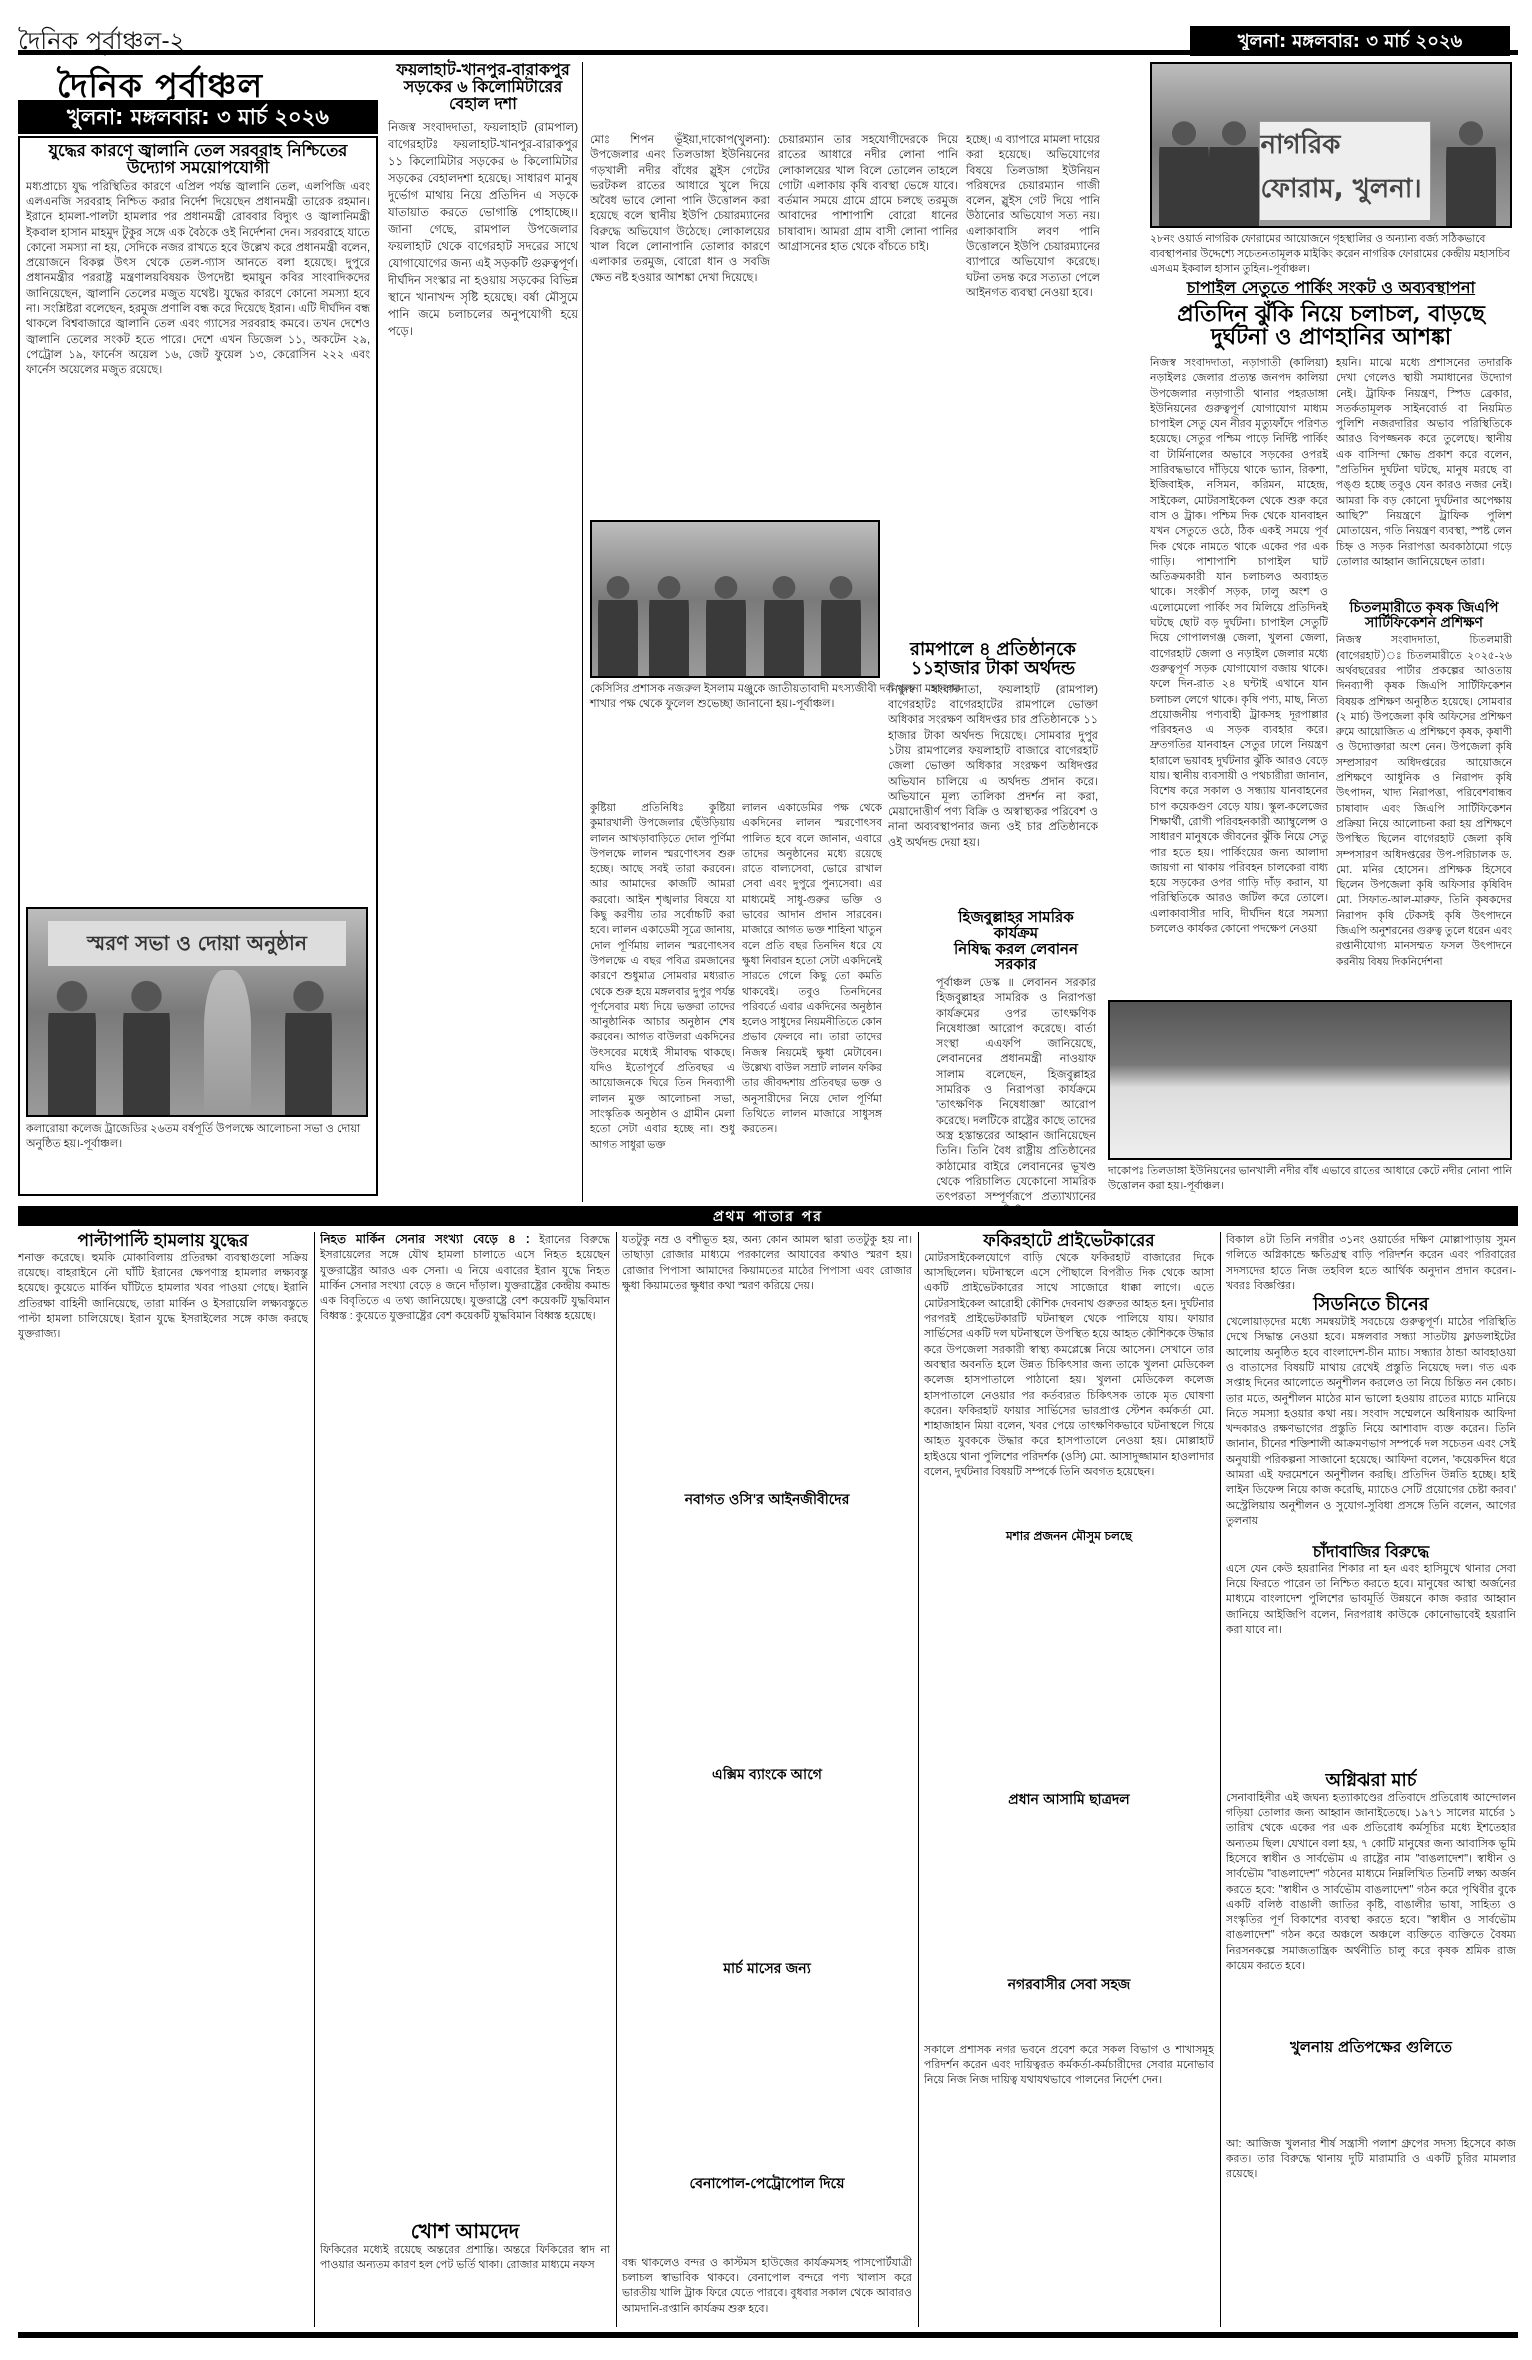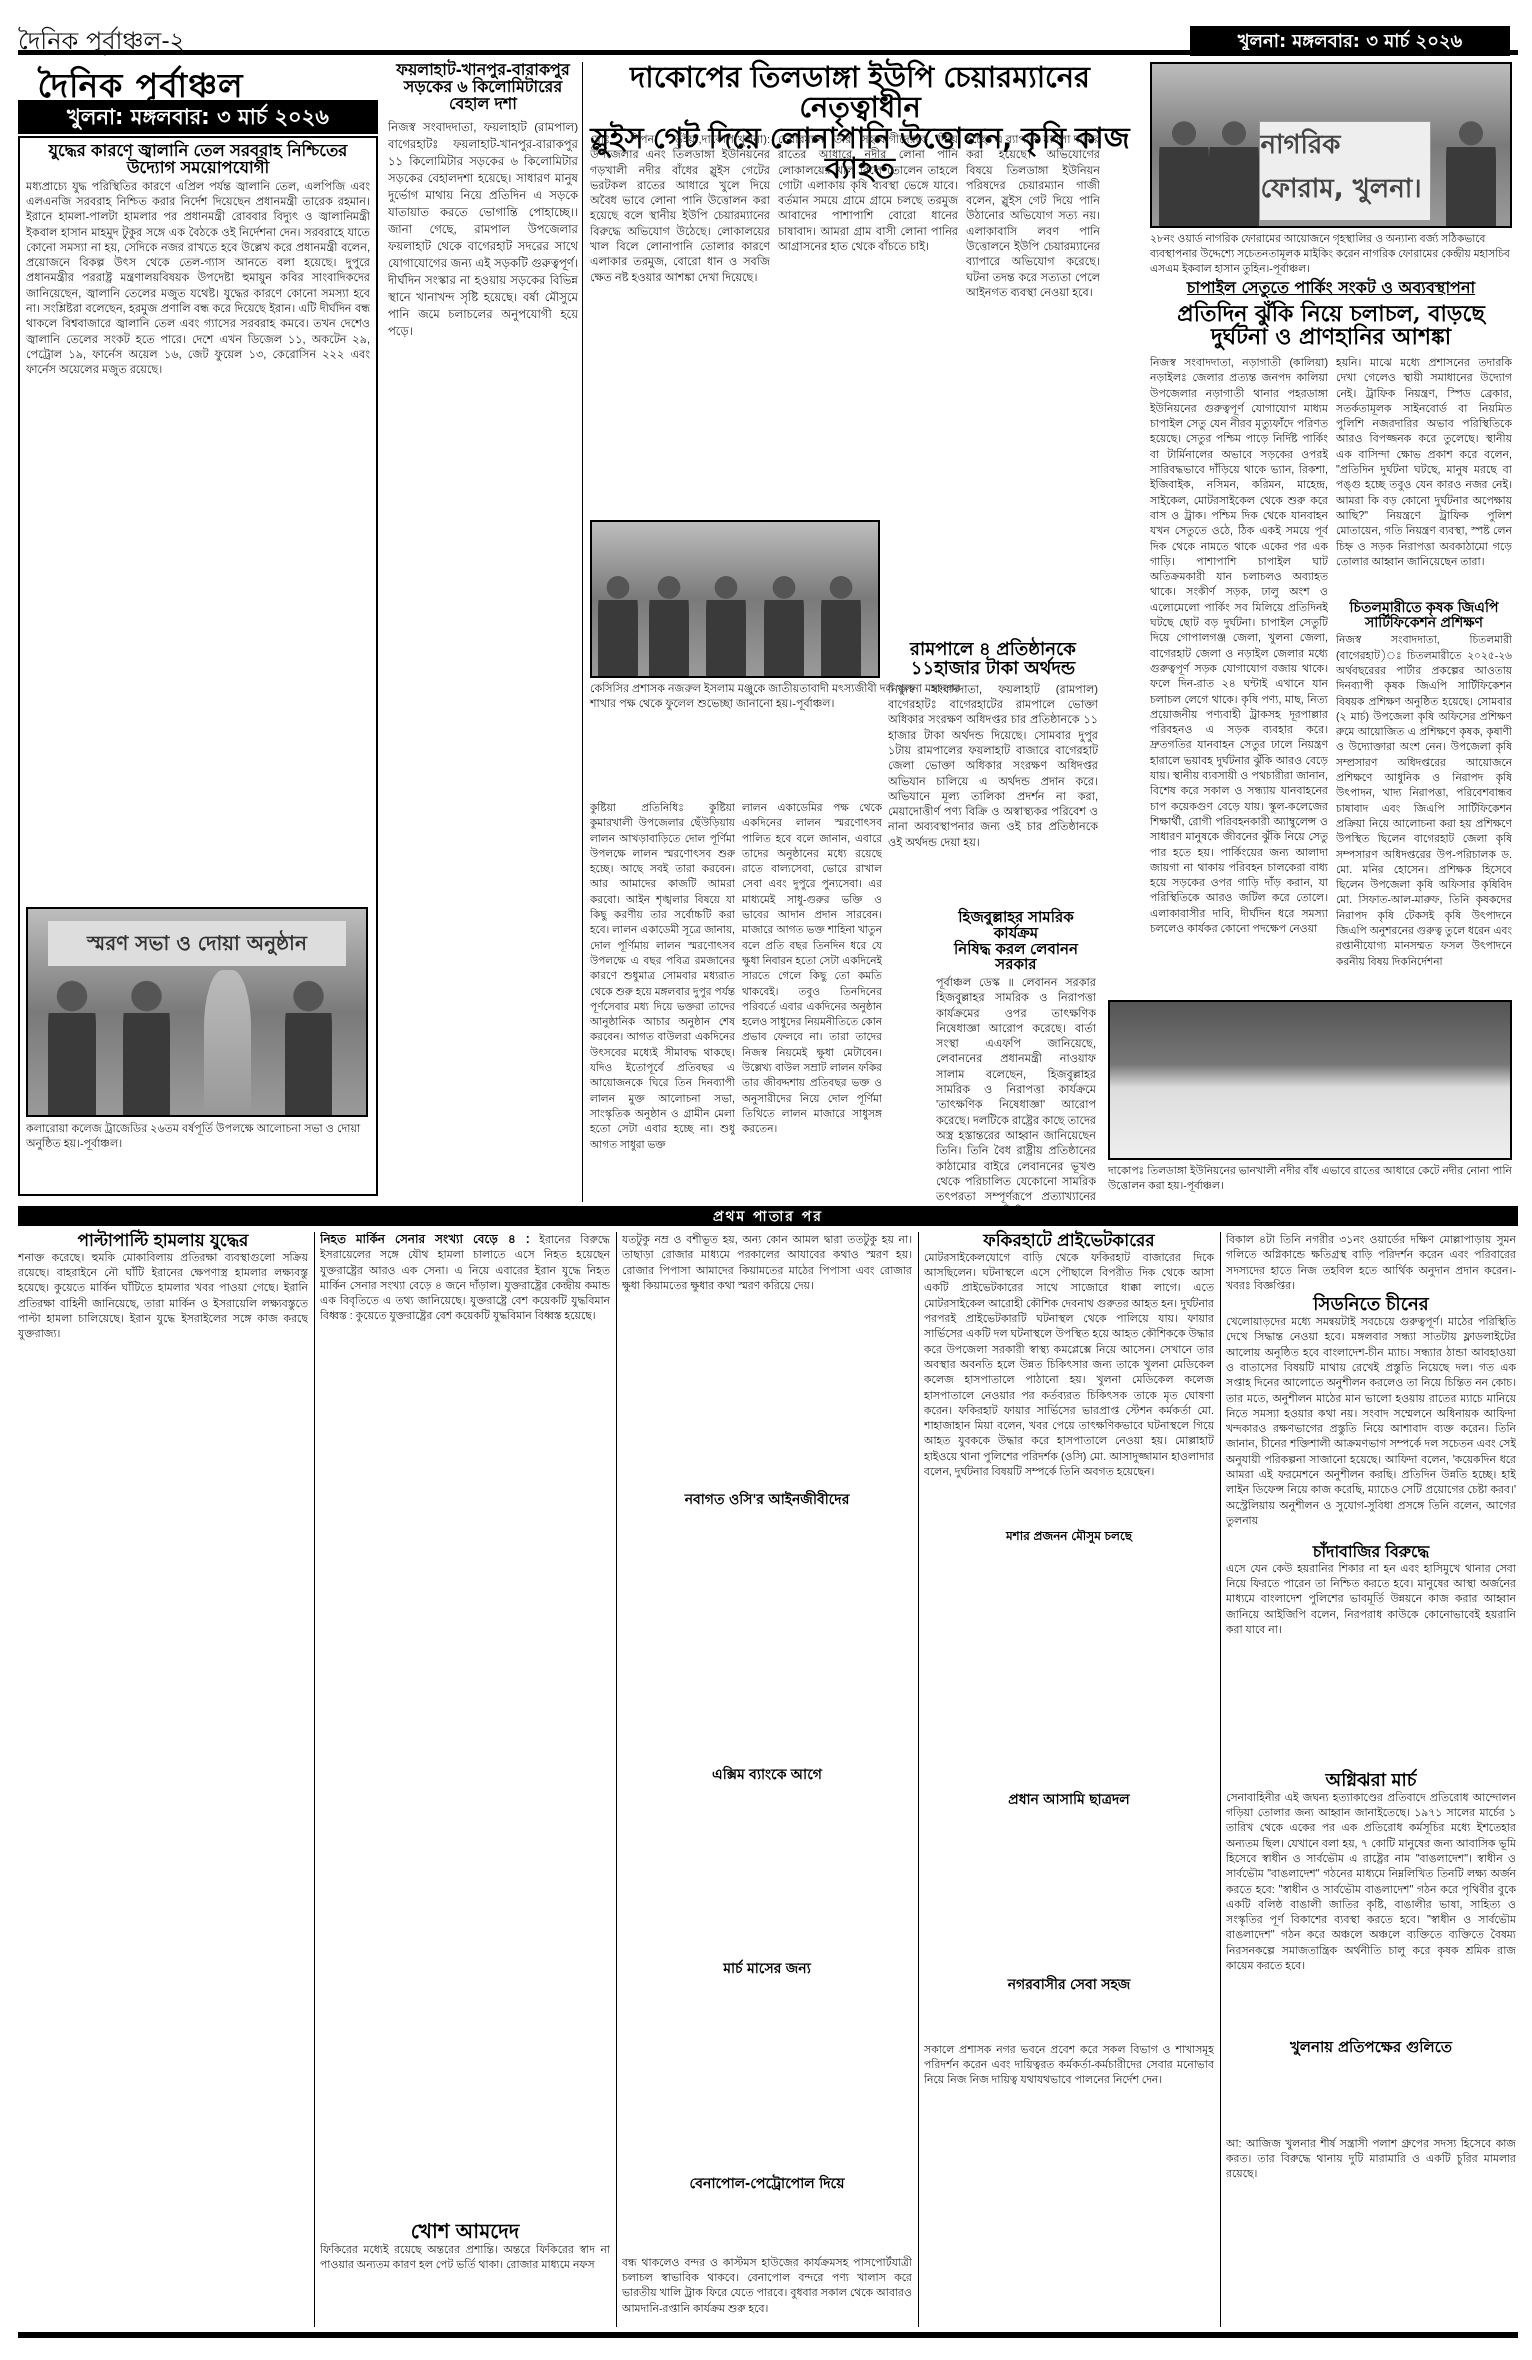--- a/index.html
+++ b/index.html
@@ -2,21 +2,21 @@
 <html><head>
 <meta charset="utf-8">
 <style>
 *{box-sizing:border-box;margin:0;padding:0}
 html,body{width:1532px;height:2360px;background:#fff;color:#111;font-family:"DejaVu Sans","Liberation Sans",sans-serif;overflow:hidden}
 .page{position:relative;width:1532px;height:2360px}
 .abs{position:absolute}
 .runhead{left:18px;top:22px;font-size:24px;color:#111;font-family:"DejaVu Serif",serif}
 .topbar{left:18px;top:50px;width:1500px;height:5px;background:#000}
 .datebox-r{left:1190px;top:26px;width:320px;height:30px;background:#000;color:#fff;font-size:18px;font-weight:bold;text-align:center;line-height:30px}
-.masthead{left:18px;top:60px;width:245px;height:36px;font-family:"DejaVu Serif",serif;font-weight:bold;font-size:33px;letter-spacing:1px;color:#000;text-align:center}
+.masthead{left:18px;top:60px;width:245px;height:36px;font-family:"DejaVu Serif",serif;font-weight:bold;font-size:33px;letter-spacing:1px;color:#000;text-align:right}
 .datebox-l{left:18px;top:100px;width:360px;height:34px;background:#000;color:#fff;font-size:21px;font-weight:bold;text-align:center;line-height:34px}
 .boxed{border:2px solid #000}
 .h1{font-family:"DejaVu Sans Condensed","DejaVu Sans",sans-serif;font-weight:bold;color:#000;line-height:1.05;text-align:center}
 .body{font-size:11.2px;line-height:15.3px;text-align:justify;color:#222;overflow:hidden;font-family:"Liberation Sans",sans-serif}
 .cap{font-size:11px;line-height:15px;color:#222;font-family:"Liberation Sans",sans-serif}
 .photo{background:linear-gradient(180deg,#bdbdbd,#7a7a7a 50%,#9a9a9a);border:2px solid #000;overflow:hidden}
 .photo .ppl{position:absolute;bottom:0;width:14%;height:70%;background:radial-gradient(circle at 50% 18%,#555 0 12%,transparent 13%),linear-gradient(180deg,transparent 30%,#3a3a3a 30%);border-radius:40% 40% 0 0}
 .banner{position:absolute;left:30%;top:35%;width:48%;height:62%;background:#eee;border:1px solid #999;display:flex;align-items:flex-end;justify-content:center;font-size:26px;font-weight:bold;color:#444;padding-bottom:8px}
 .section-bar{left:18px;top:1206px;width:1500px;height:20px;background:#000;color:#fff;text-align:center;font-weight:bold;font-size:14px;line-height:20px;letter-spacing:2px}
 .kicker{font-weight:bold;font-size:16px;text-align:center;text-decoration:underline;color:#000}
@@ -48,24 +48,20 @@
     </div>
     <div class="cap" style="margin-top:4px">কলারোয়া কলেজ ট্রাজেডির ২৬তম বর্ষপূর্তি উপলক্ষে আলোচনা সভা ও দোয়া অনুষ্ঠিত হয়।-পূর্বাঞ্চল।</div>
   </div>
 
   <div class="abs" style="left:388px;top:62px;width:190px;height:1140px">
     <div class="h1" style="font-size:16px">ফয়লাহাট-খানপুর-বারাকপুর সড়কের ৬ কিলোমিটারের বেহাল দশা</div>
     <div class="body" style="margin-top:6px;height:1060px;font-size:11.6px;line-height:17px">নিজস্ব সংবাদদাতা, ফয়লাহাট (রামপাল) বাগেরহাটঃ ফয়লাহাট-খানপুর-বারাকপুর ১১ কিলোমিটার সড়কের ৬ কিলোমিটার সড়কের বেহালদশা হয়েছে। সাধারণ মানুষ দুর্ভোগ মাথায় নিয়ে প্রতিদিন এ সড়কে যাতায়াত করতে ভোগান্তি পোহাচ্ছে।। জানা গেছে, রামপাল উপজেলার ফয়লাহাট থেকে বাগেরহাট সদরের সাথে যোগাযোগের জন্য এই সড়কটি গুরুত্বপূর্ণ। দীর্ঘদিন সংস্কার না হওয়ায় সড়কের বিভিন্ন স্থানে খানাখন্দ সৃষ্টি হয়েছে। বর্ষা মৌসুমে পানি জমে চলাচলের অনুপযোগী হয়ে পড়ে।</div>
   </div>
   <div class="vline" style="left:582px;top:62px;height:1140px"></div>
 
-  <div class="abs" style="left:590px;top:62px;width:540px">
-    <div class="h1" style="font-size:29px">দাকোপের তিলডাঙ্গা ইউপি চেয়ারম্যানের নেতৃত্বাধীন</div>
-    <div class="h1" style="font-size:29px">স্লুইস গেট দিয়ে লোনাপানি উত্তোলন, কৃষি কাজ ব্যাহত</div>
-  </div>
   <div class="abs body" style="left:590px;top:132px;width:180px;height:385px">মোঃ শিপন ভূঁইয়া,দাকোপ(খুলনা): উপজেলার এনং তিলডাঙ্গা ইউনিয়নের গড়খালী নদীর বাঁধের স্লুইস গেটের ভরটকল রাতের আধারে খুলে দিয়ে অবৈধ ভাবে লোনা পানি উত্তোলন করা হয়েছে বলে স্থানীয় ইউপি চেয়ারম্যানের বিরুদ্ধে অভিযোগ উঠেছে। লোকালয়ের খাল বিলে লোনাপানি তোলার কারণে এলাকার তরমুজ, বোরো ধান ও সবজি ক্ষেত নষ্ট হওয়ার আশঙ্কা দেখা দিয়েছে।</div>
   <div class="abs body" style="left:778px;top:132px;width:180px;height:385px">চেয়ারম্যান তার সহযোগীদেরকে দিয়ে রাতের আধারে নদীর লোনা পানি লোকালয়ের খাল বিলে তোলেন তাহলে গোটা এলাকায় কৃষি ব্যবস্থা ভেঙ্গে যাবে। বর্তমান সময়ে গ্রামে গ্রামে চলছে তরমুজ আবাদের পাশাপাশি বোরো ধানের চাষাবাদ। আমরা গ্রাম বাসী লোনা পানির আগ্রাসনের হাত থেকে বাঁচতে চাই।</div>
   <div class="abs body" style="left:966px;top:132px;width:134px;height:385px">হচ্ছে। এ ব্যাপারে মামলা দায়ের করা হয়েছে। অভিযোগের বিষয়ে তিলডাঙ্গা ইউনিয়ন পরিষদের চেয়ারম্যান গাজী বলেন, স্লুইস গেট দিয়ে পানি উঠানোর অভিযোগ সত্য নয়। এলাকাবাসি লবণ পানি উত্তোলনে ইউপি চেয়ারম্যানের ব্যাপারে অভিযোগ করেছে। ঘটনা তদন্ত করে সত্যতা পেলে আইনগত ব্যবস্থা নেওয়া হবে।</div>
 
   <div class="abs photo" style="left:590px;top:520px;width:290px;height:158px">
     <div class="ppl" style="left:2%"></div>
       <div class="ppl" style="left:20%"></div>
       <div class="ppl" style="left:40%"></div>
       <div class="ppl" style="left:60%"></div>
       <div class="ppl" style="left:80%"></div>

